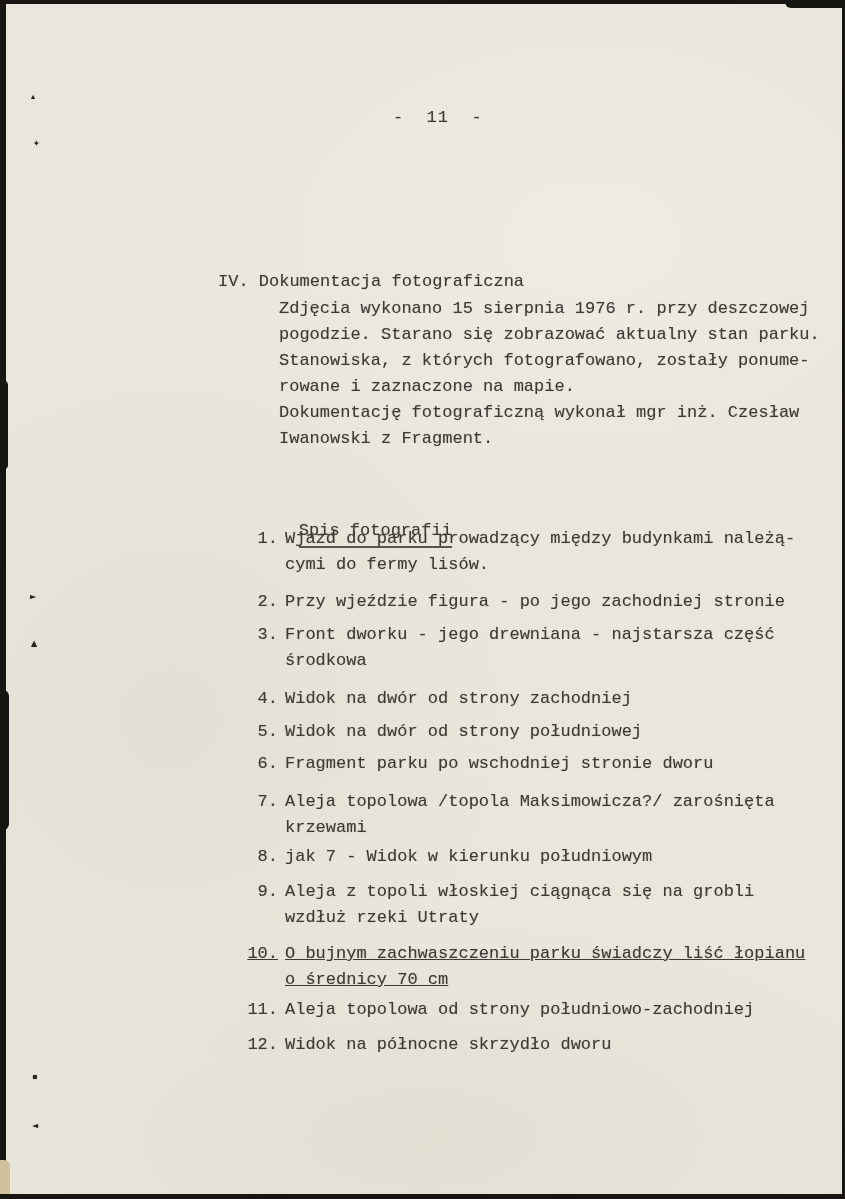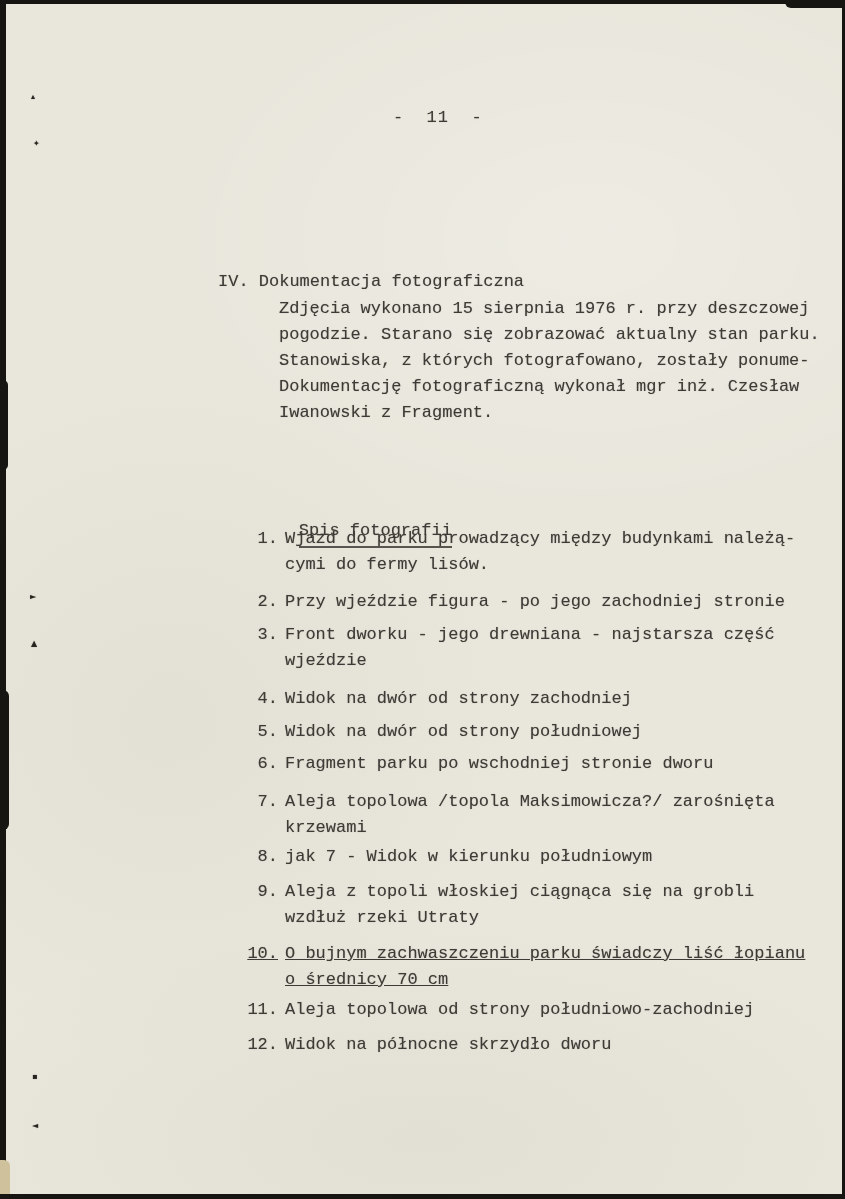--- a/index.html
+++ b/index.html
@@ -100,20 +100,21 @@
   <span class="mark" style="left:32px; top:1122px;">◄</span>
 
   <div class="abs line pagenum" style="left:393px; top:60px;">-  11  -</div>
 
   <div class="abs line" style="left:218px; top:269px;">IV. Dokumentacja fotograficzna</div>
 
   <div class="abs" style="left:258px; top:296px;margin-left:21px;">
     <div class="line">Zdjęcia wykonano 15 sierpnia 1976 r. przy deszczowej</div>
     <div class="line">pogodzie. Starano się zobrazować aktualny stan parku.</div>
     <div class="line">Stanowiska, z których fotografowano, zostały ponume-</div>
+    <div class="line">rowane i zaznaczone na mapie.</div>
     <div class="line">Dokumentację fotograficzną wykonał mgr inż. Czesław</div>
     <div class="line">Iwanowski z Fragment.</div>
   </div>
 
   <div class="abs line" style="left:258px; top:492px;">
     <span class="list-title-underline">Spis fotografii</span>
   </div>
 
   <div class="item" style="top:526px;">
     <span class="num">1.</span>
@@ -127,21 +128,21 @@
     <span class="num">2.</span>
     <span class="txt">
       <span class="line" style="display:block">Przy wjeździe figura - po jego zachodniej stronie</span>
     </span>
   </div>
 
   <div class="item" style="top:622px;">
     <span class="num">3.</span>
     <span class="txt">
       <span class="line" style="display:block">Front dworku - jego drewniana - najstarsza część</span>
-      <span class="line" style="display:block">wjeździe</span>
+      <span class="line" style="display:block">środkowa</span>
     </span>
   </div>
 
   <div class="item" style="top:686px;">
     <span class="num">4.</span>
     <span class="txt">
       <span class="line" style="display:block">Widok na dwór od strony zachodniej</span>
     </span>
   </div>
 

